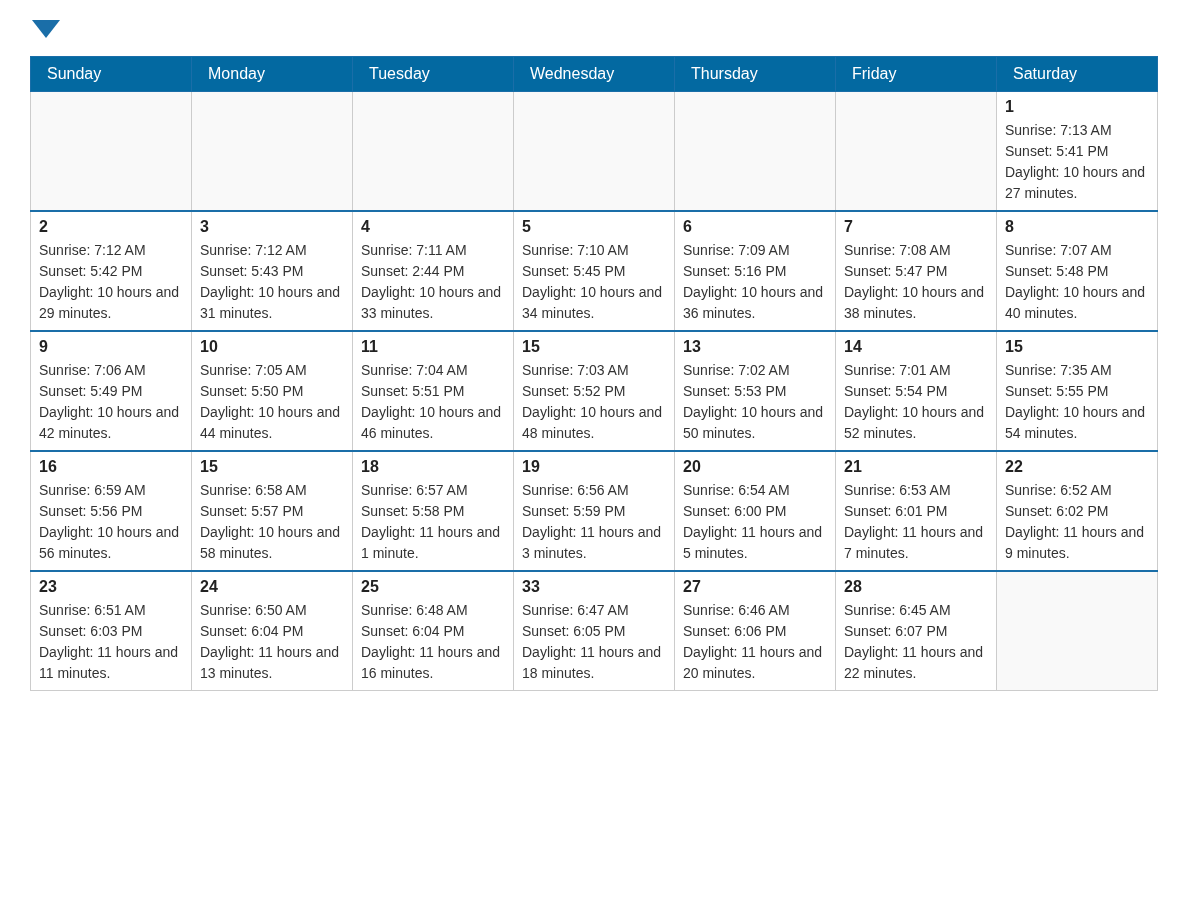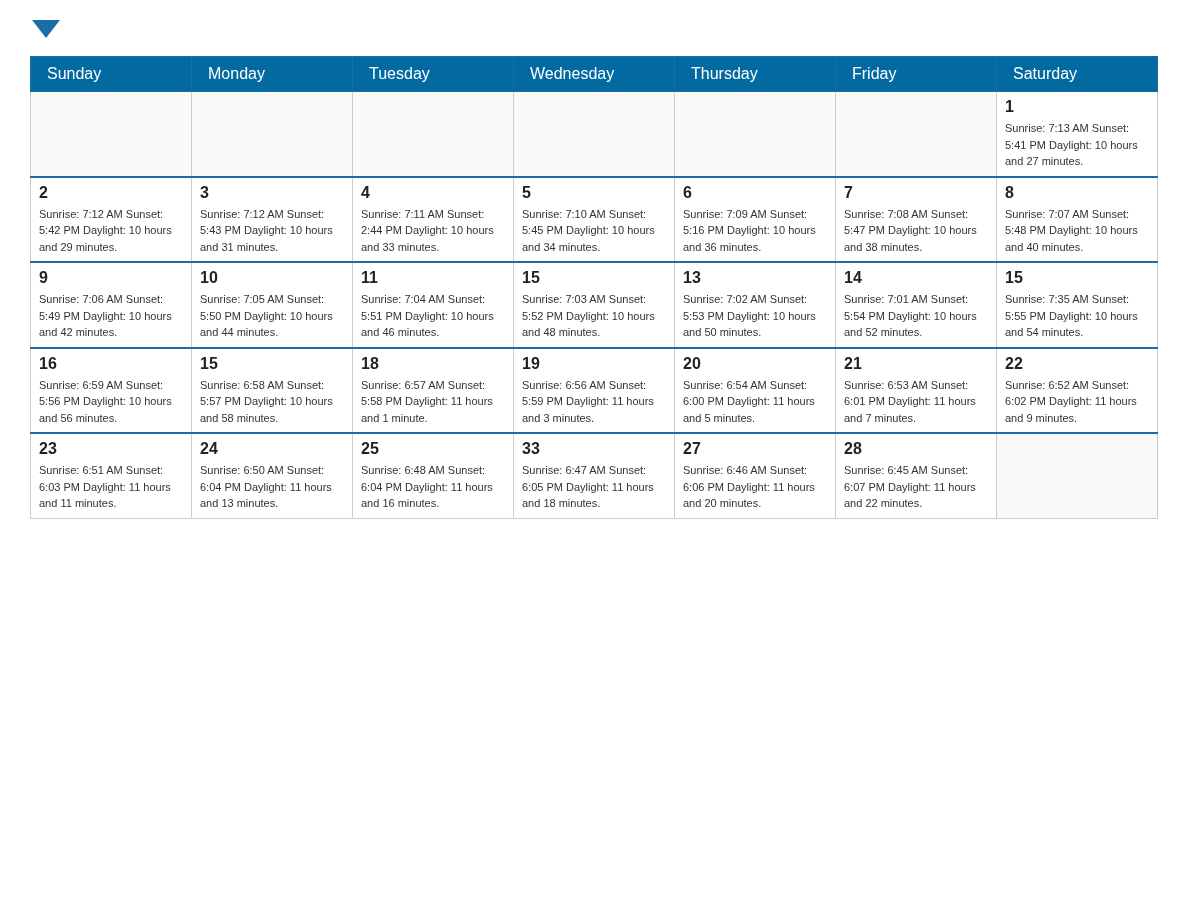--- a/index.html
+++ b/index.html
@@ -83,21 +83,21 @@
       color: #333;
     }
     .day-num {
       font-size: 16px;
       font-weight: bold;
       color: #222;
       display: block;
       margin-bottom: 4px;
     }
     .day-info {
-      font-size: 11px;
+      font-size: 14px;
       line-height: 1.5;
       color: #333;
     }
     .empty-cell {
       background: #f9f9f9;
     }
     .row-border td {
       border-top: 2px solid #1a6ea8;
     }
   </style>

